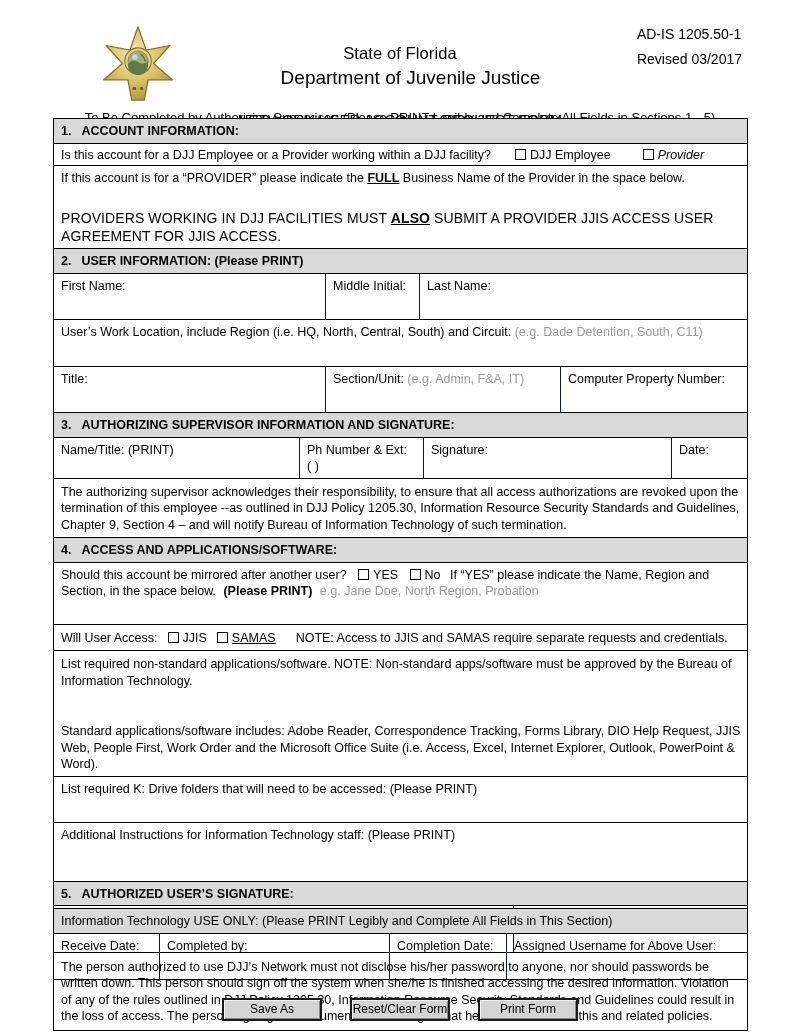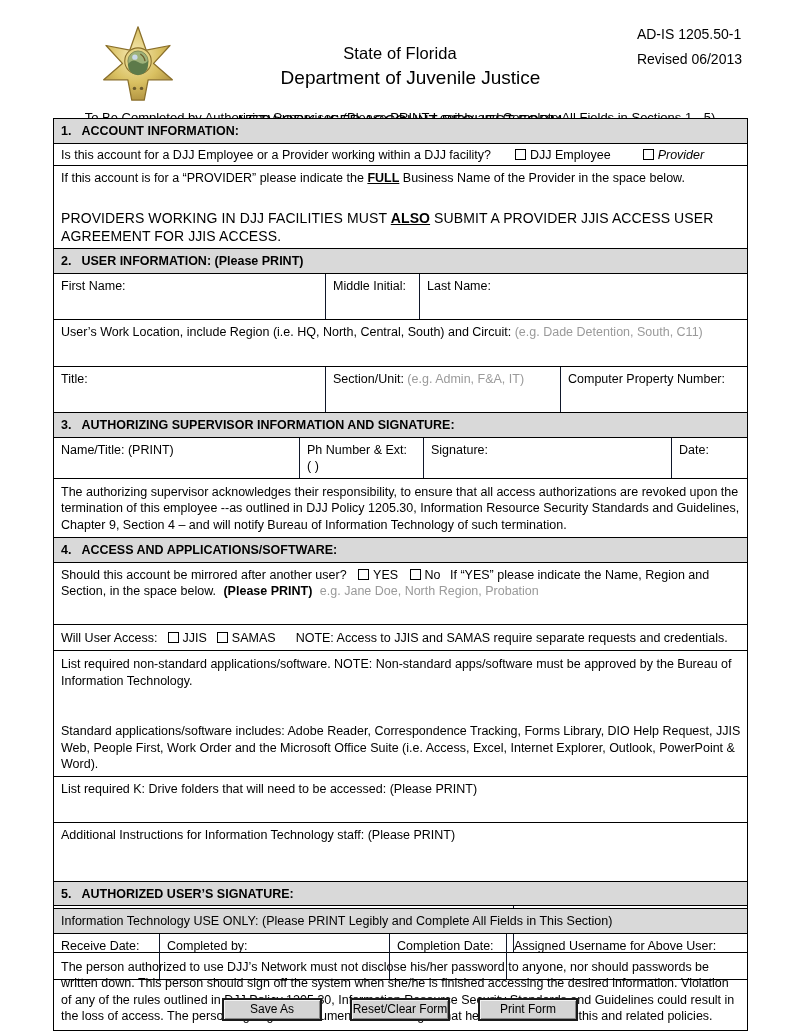--- a/index.html
+++ b/index.html
@@ -160,21 +160,21 @@
         <circle cx="-4" cy="-7" r="3.4" fill="#c9d9ea"></circle>
         <path d="M3,-11 q5,3 6,9" stroke="#6b5a2a" stroke-width="1.6" fill="none"></path>
         <circle cx="-4.5" cy="33" r="2.2" fill="#6b5a2a"></circle>
         <circle cx="4.5" cy="33" r="2.2" fill="#6b5a2a"></circle>
       </g>
     </svg>
   </div>
 
   <div class="doc-meta">
     <div>AD-IS 1205.50-1</div>
-    <div>Revised 06/2013</div>
+    <div>Revised 03/2017</div>
   </div>
 
   <div class="title-block">
     <div class="title-1">State of Florida</div>
     <div class="title-2">Department of Juvenile Justice</div>
     <div class="title-3">NETWORK USER ACCOUNT REQUEST FORM</div>
   </div>
 </div>
 
 <div class="subtitle" style="position:absolute;left:0;right:0;top:104px;">To Be Completed by Authorizing Supervisor: (Please PRINT Legibly and Complete All Fields in Sections 1 - 5)</div>
@@ -304,21 +304,21 @@
       <div class="spacer-md"></div>
     </div>
   </div>
 
   <div class="row">
     <div class="cell" style="flex:1; display:flex; align-items:center; padding-top:5px; padding-bottom:4px;text-align:center;">
       <span>Will User Access:</span>
       <span style="margin-left:8px; white-space:nowrap;">
         <span class="cb"></span><span>JJIS</span>
       </span>
-      <span style="margin-left:8px; white-space:nowrap;">
+      <span style="margin-left:8px; white-space:nowrap;text-decoration:underline;">
         <span class="cb"></span><span>SAMAS</span>
       </span>
       <span style="margin-left:20px;">NOTE: Access to JJIS and SAMAS require separate requests and credentials.</span>
     </div>
   </div>
 
   <div class="row">
     <div class="cell" style="flex:1; padding-top:5px; padding-bottom:3px;">
       <div>List required non-standard applications/software. NOTE: Non-standard apps/software must be approved by the Bureau of Information Technology.</div>
       <div class="spacer-lg"></div>

